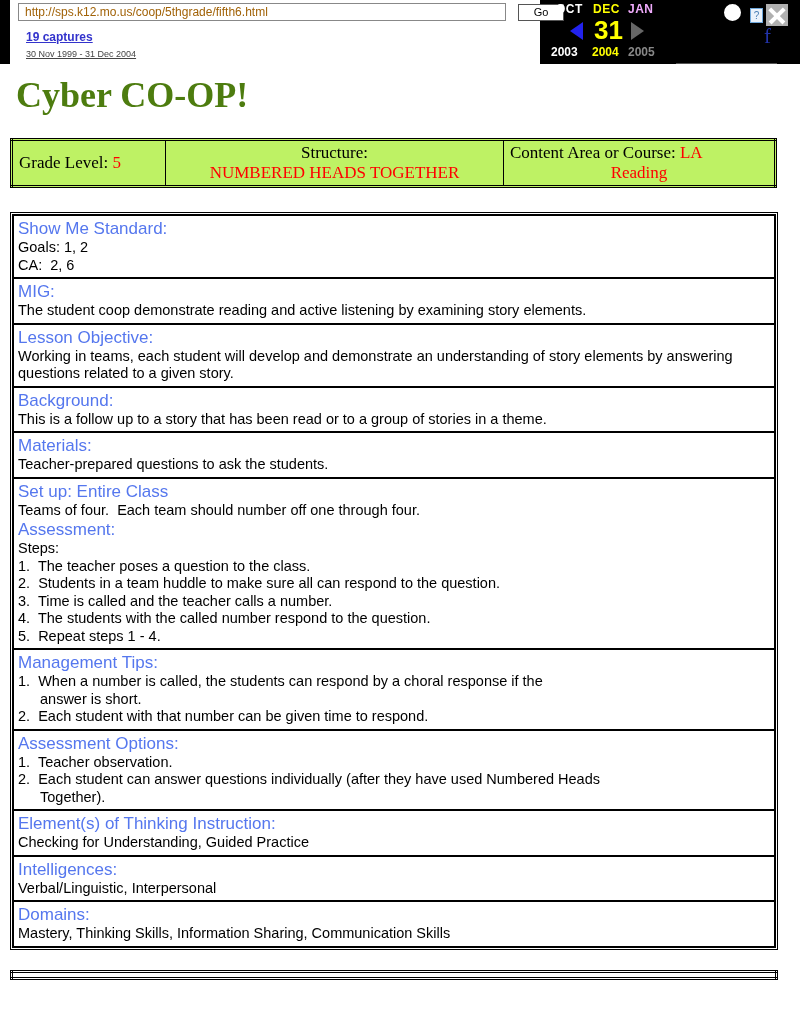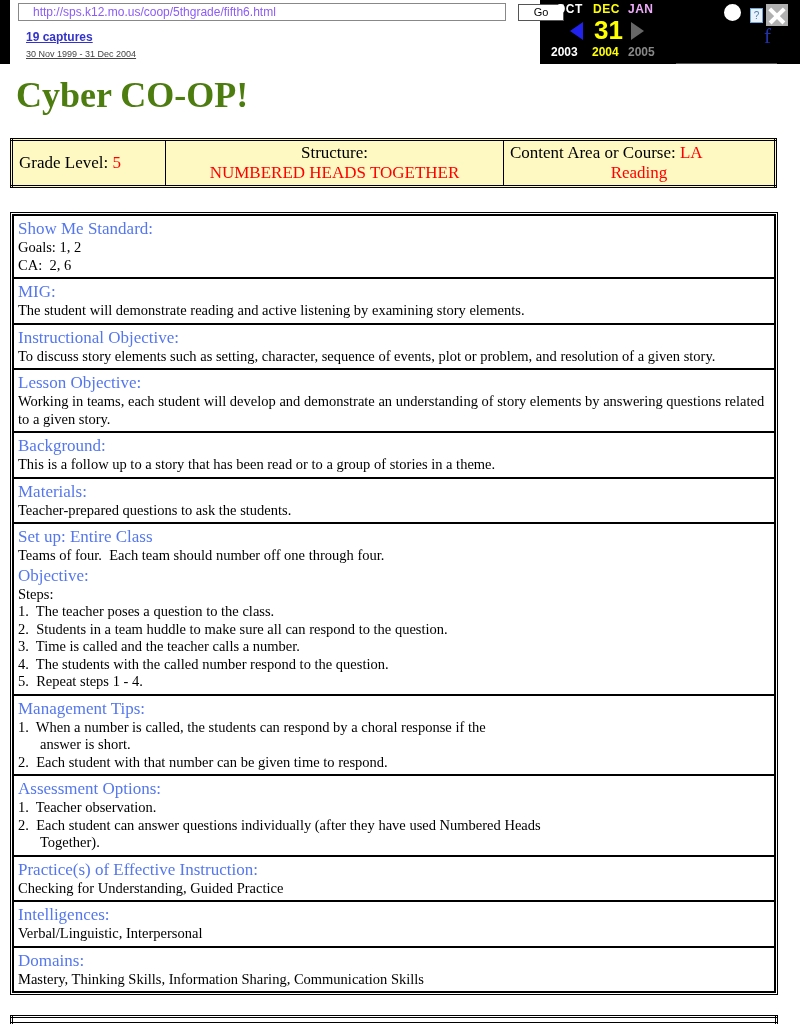--- a/index.html
+++ b/index.html
@@ -37,22 +37,22 @@
   .wm-url-input {
     position: absolute;
     left: 0; top: 0;
     width: 488px; height: 18px;
     box-sizing: border-box;
     border: 1px solid #888;
     background: #fff;
     font-family: "Liberation Sans", "DejaVu Sans", sans-serif;
     font-size: 12px;
     line-height: 16px;
-    padding: 0 14px;
-    color: #8b5cf6;
+    padding: 0 6px;
+    color: #a16207;
   }
   .wm-go-btn {
     position: absolute;
     left: 500px; top: 1px;
     width: 46px; height: 17px;
     box-sizing: border-box;
     border: 1px solid #555;
     background: #fff;
     font-family: "Liberation Sans", "DejaVu Sans", sans-serif;
     font-size: 11px;
@@ -222,21 +222,21 @@
     margin: 10px 0 0 16px;
     line-height: 42px;
     white-space: nowrap;
   }
 
   
   table.hdr {
     border-collapse: collapse;
     margin: 22px 0 12px 10px;
     border: 3px double #000;
-    background: #fef9c3;
+    background: #bef264;
   }
   table.hdr td {
     border: 1px solid #000;
     font-family: "Liberation Serif", "DejaVu Serif", serif;
     font-size: 17px;
     vertical-align: middle;
     padding: 2px 6px;
     color: #000;
   }
   td.cell-grade { width: 140px; white-space: nowrap; }
@@ -250,21 +250,21 @@
     border-collapse: separate;
     border-spacing: 0;
     margin: 24px 0 0 10px;
     width: 768px;
     border: 3px double #000;
     background: #fff;
   }
   table.lesson > tbody > tr > td {
     border: 1px solid #000;
     padding: 2px 4px 3px 4px;
-    font-family: Liberation Serif, serif;
+    font-family: Liberation Sans, sans-serif;
     font-size: 14.5px;
     line-height: 17.5px;
     color: #000;
     vertical-align: top;
   }
   .sec-head {
     color: #5577ee;
     font-size: 17px;
     line-height: 21px;
     display: block;
@@ -354,29 +354,21 @@
             <span class="sec-body">
               <span class="ln">Goals: 1, 2</span>
               <span class="ln">CA:  2, 6</span>
             </span>
           </td>
         </tr>
         <tr>
           <td>
             <span class="sec-head">MIG:</span>
             <span class="sec-body">
-              <span class="ln">The student will demonstrate reading and active listening by examining story elements.</span>
-            </span>
-          </td>
-        </tr>
-        <tr>
-          <td>
-            <span class="sec-head">Instructional Objective:</span>
-            <span class="sec-body">
-              <span class="ln">To discuss story elements such as setting, character, sequence of events, plot or problem, and resolution of a given story.</span>
+              <span class="ln">The student coop demonstrate reading and active listening by examining story elements.</span>
             </span>
           </td>
         </tr>
         <tr>
           <td>
             <span class="sec-head">Lesson Objective:</span>
             <span class="sec-body">
               <span class="ln">Working in teams, each student will develop and demonstrate an understanding of story elements by answering questions related to a given story.</span>
             </span>
           </td>
@@ -396,21 +388,21 @@
               <span class="ln">Teacher-prepared questions to ask the students.</span>
             </span>
           </td>
         </tr>
         <tr>
           <td>
             <span class="sec-head">Set up:  Entire Class</span>
             <span class="sec-body">
               <span class="ln">Teams of four.  Each team should number off one through four.</span>
             </span>
-            <span class="sec-head">Objective:</span>
+            <span class="sec-head">Assessment:</span>
             <span class="sec-body">
               <span class="ln">Steps:</span>
               <span class="ln">1.  The teacher poses a question to the class.</span>
               <span class="ln">2.  Students in a team huddle to make sure all can respond to the question.</span>
               <span class="ln">3.  Time is called and the teacher calls a number.</span>
               <span class="ln">4.  The students with the called number respond to the question.</span>
               <span class="ln">5.  Repeat steps 1 - 4.</span>
             </span>
           </td>
         </tr>
@@ -429,21 +421,21 @@
             <span class="sec-head">Assessment Options:</span>
             <span class="sec-body">
               <span class="ln">1.  Teacher observation.</span>
               <span class="ln">2.  Each student can answer questions individually (after they have used Numbered Heads</span>
               <span class="ln ln-indent">Together).</span>
             </span>
           </td>
         </tr>
         <tr>
           <td>
-            <span class="sec-head">Practice(s) of Effective Instruction:</span>
+            <span class="sec-head">Element(s) of Thinking Instruction:</span>
             <span class="sec-body">
               <span class="ln">Checking for Understanding, Guided Practice</span>
             </span>
           </td>
         </tr>
         <tr>
           <td>
             <span class="sec-head">Intelligences:</span>
             <span class="sec-body">
               <span class="ln">Verbal/Linguistic, Interpersonal</span>

